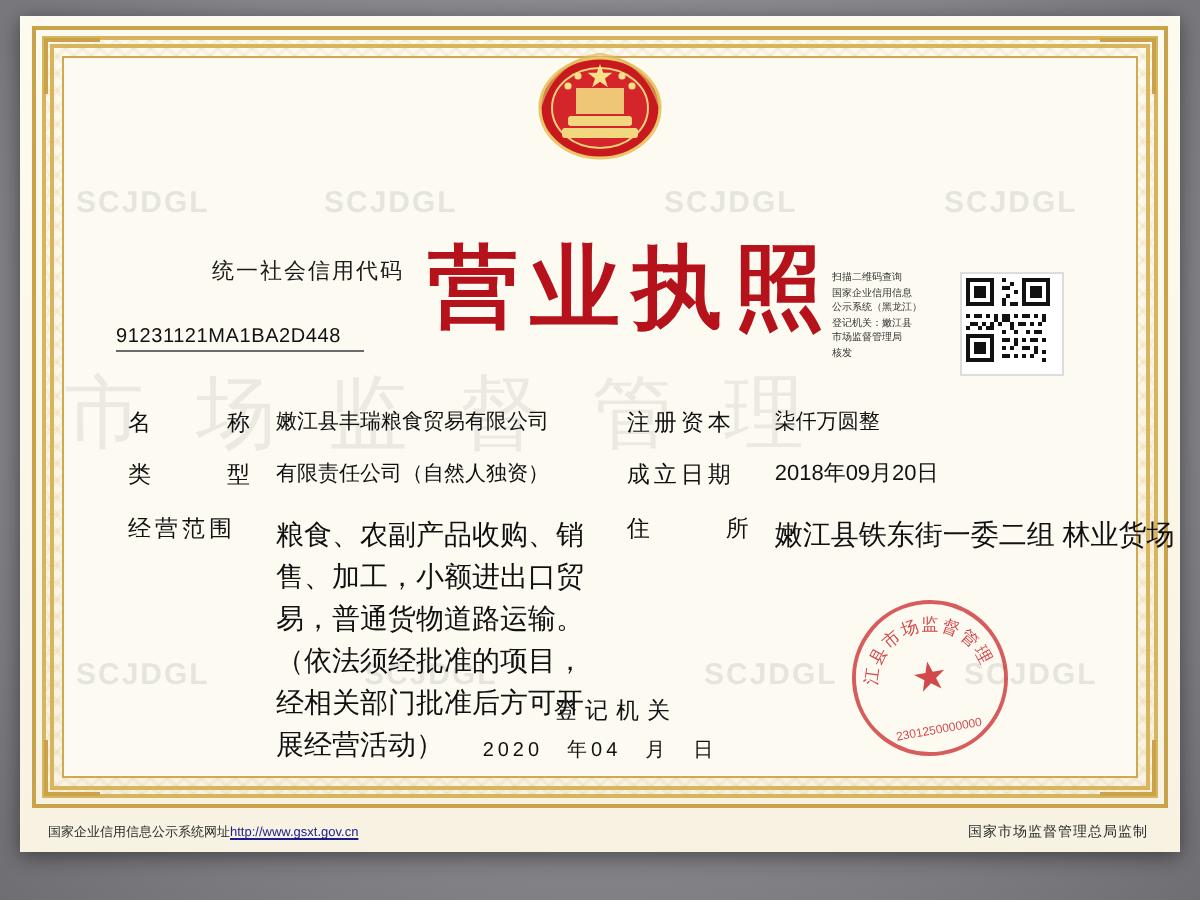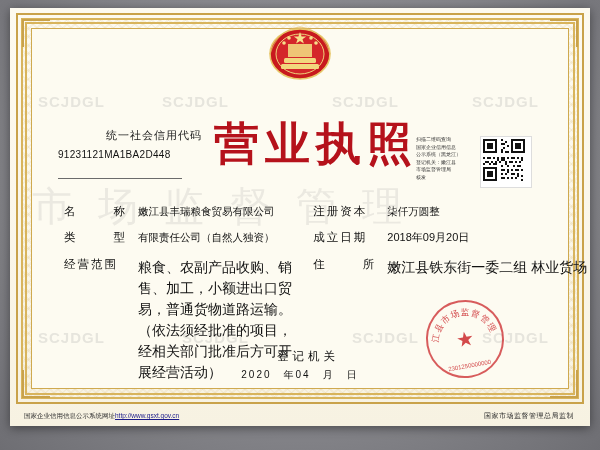--- a/index.html
+++ b/index.html
@@ -78,22 +78,22 @@
     letter-spacing:6px;
     font-family:"Liberation Serif","DejaVu Serif",serif;
     text-shadow:0 1px 0 rgba(255,255,255,.4);
     margin-left:32px;
   }
 
   
   .code-block{position:absolute;left:48px;top:120px;text-align:left;}
   .code-label{font-size:11px;color:#1a1a1a;letter-spacing:1px;margin-left:48px;}
   .code-line{
-    margin-top:6px;width:124px;border-bottom:1px solid #6b6b6b;
-    font-size:10px;color:#111;padding-bottom:18px;letter-spacing:.3px;
+    margin-top:20px;width:124px;border-bottom:1px solid #6b6b6b;
+    font-size:10px;color:#111;padding-bottom:1px;letter-spacing:.3px;
   }
 
   
   .qr{
     position:absolute;right:58px;top:128px;width:46px;height:46px;
     background:#fff;padding:2px;border:1px solid #ddd;
   }
   .qr svg{display:block;}
   .sidenote{
     position:absolute;right:108px;top:128px;width:66px;

